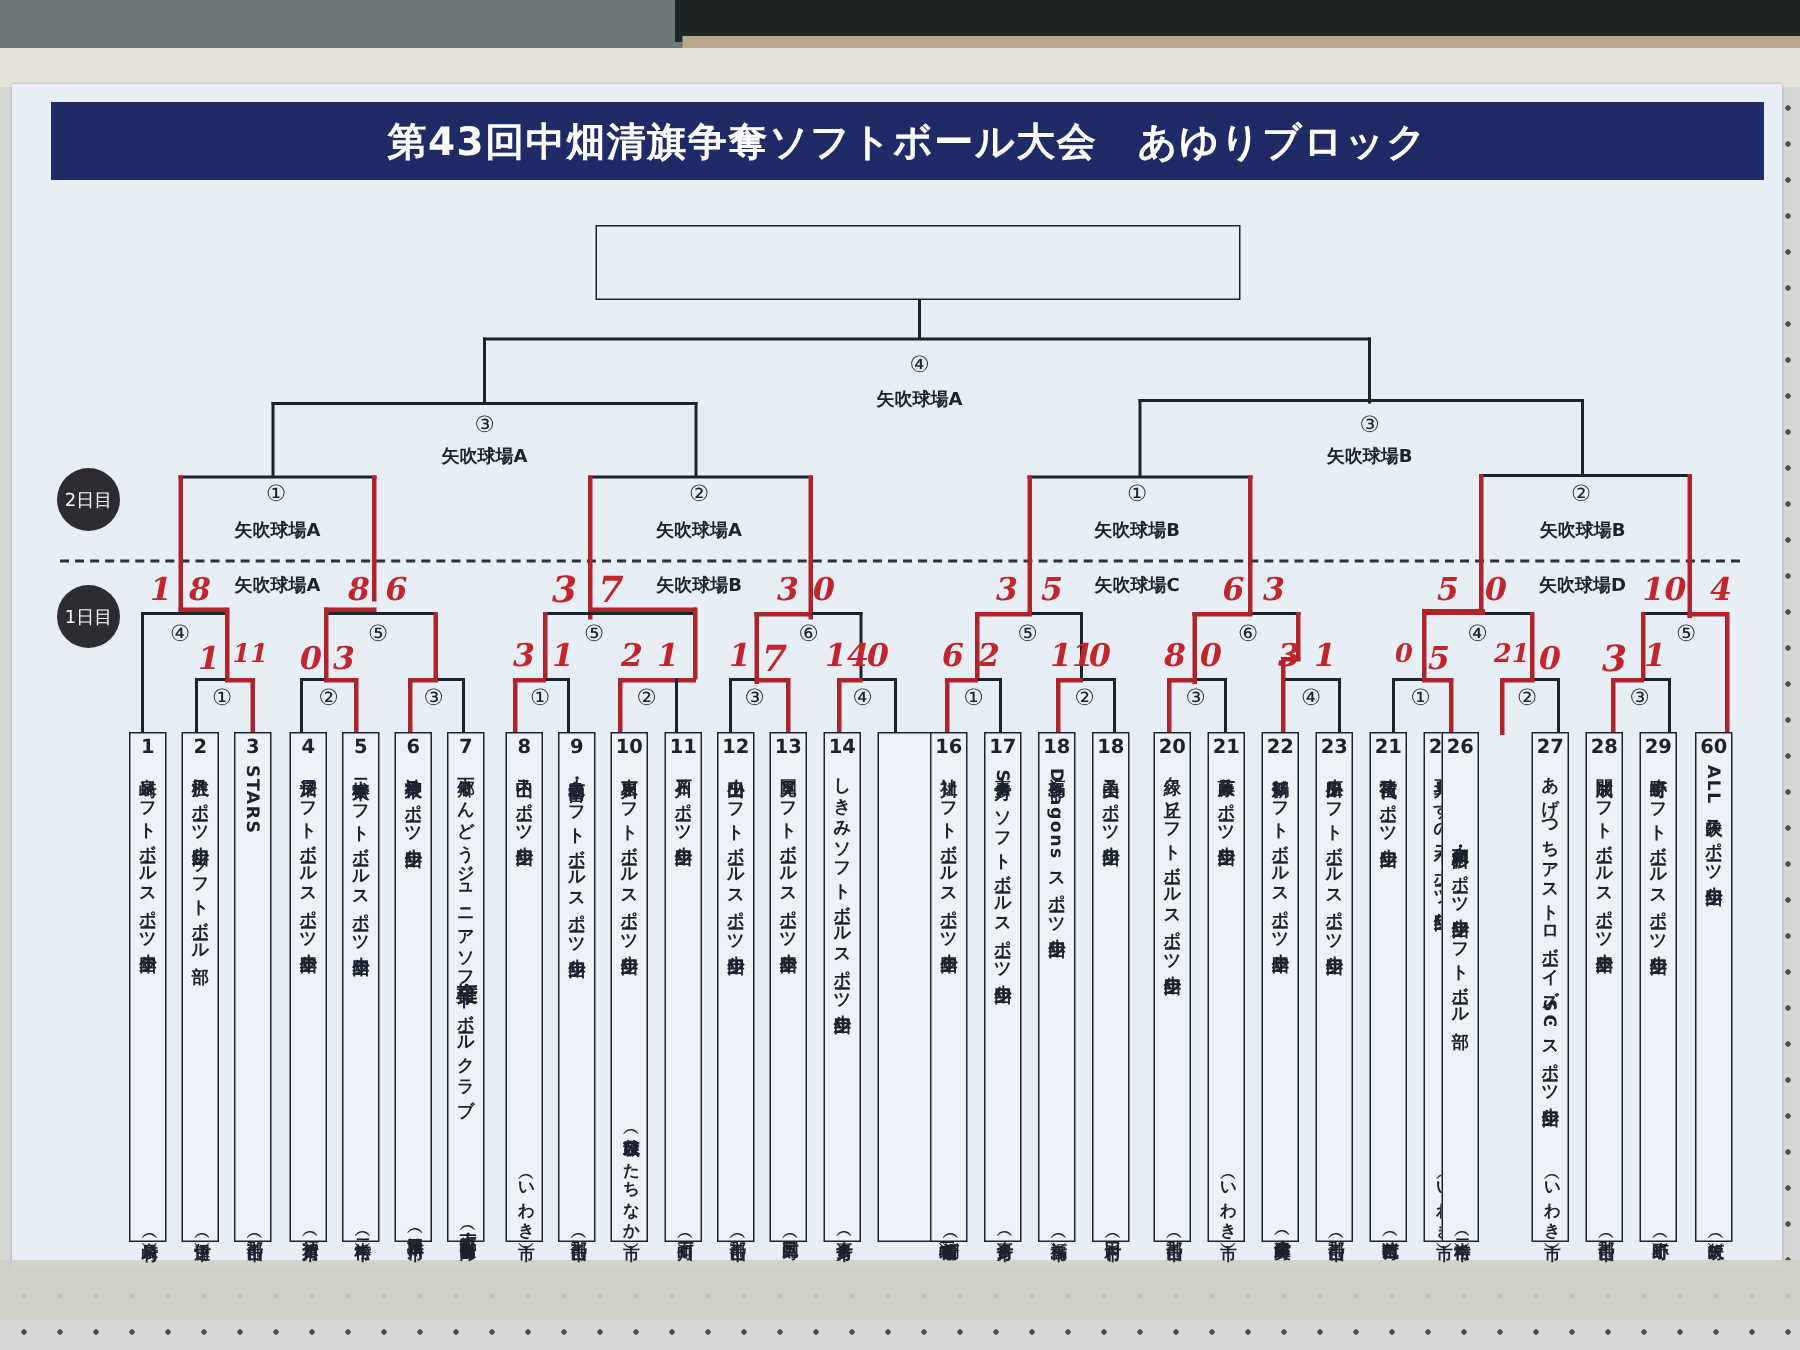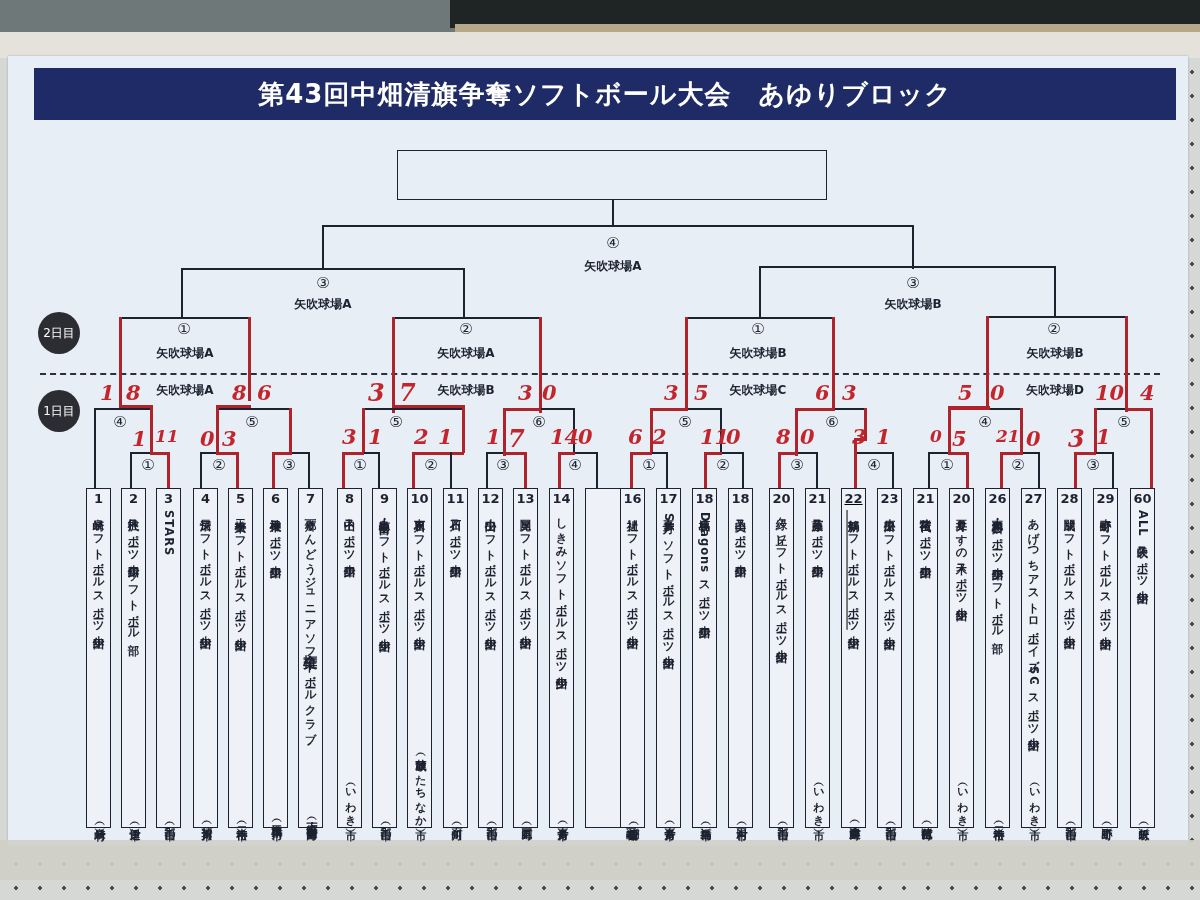--- a/index.html
+++ b/index.html
@@ -367,41 +367,41 @@
     <div class="team" style="left: 769px;">
       <div class="num">20</div>
       <div class="nm">緑ヶ丘ソフトボールスポーツ少年団</div>
       <div class="ct">（郡山市）</div>
     </div>
     <div class="team" style="left: 805px;">
       <div class="num">21</div>
       <div class="nm">藤原スポーツ少年団</div>
       <div class="ct">（いわき市）</div>
     </div>
-    <div class="team" style="left: 841px; text-decoration: underline;">
+    <div class="team" style="left: 841px;">
       <div class="num">22</div>
       <div class="nm">新鶴ソフトボールスポーツ少年団</div>
       <div class="ct">（会津美里町）</div>
     </div>
     <div class="team" style="left: 877px;">
       <div class="num">23</div>
       <div class="nm">小原田ソフトボールスポーツ少年団</div>
       <div class="ct">（郡山市）</div>
     </div>
     <div class="team" style="left: 913px;">
       <div class="num">21</div>
       <div class="nm">猪苗代スポーツ少年団</div>
       <div class="ct">（猪苗代町）</div>
     </div>
     <div class="team" style="left: 949px;">
       <div class="num">20</div>
       <div class="nm">夏井くすの木スポーツ少年団</div>
       <div class="ct">（いわき市）</div>
     </div>
-    <div class="team" style="left: 985px;">
+    <div class="team" style="left: 961px; gap: 45px;">
       <div class="num">26</div>
       <div class="nm">東和・杉田スポーツ少年団ソフトボール部</div>
       <div class="ct">（二本松市）</div>
     </div>
     <div class="team" style="left: 1021px;">
       <div class="num">27</div>
       <div class="nm">あげつちアストロボーイズS・Cスポーツ少年団</div>
       <div class="ct">（いわき市）</div>
     </div>
     <div class="team" style="left: 1057px;">

